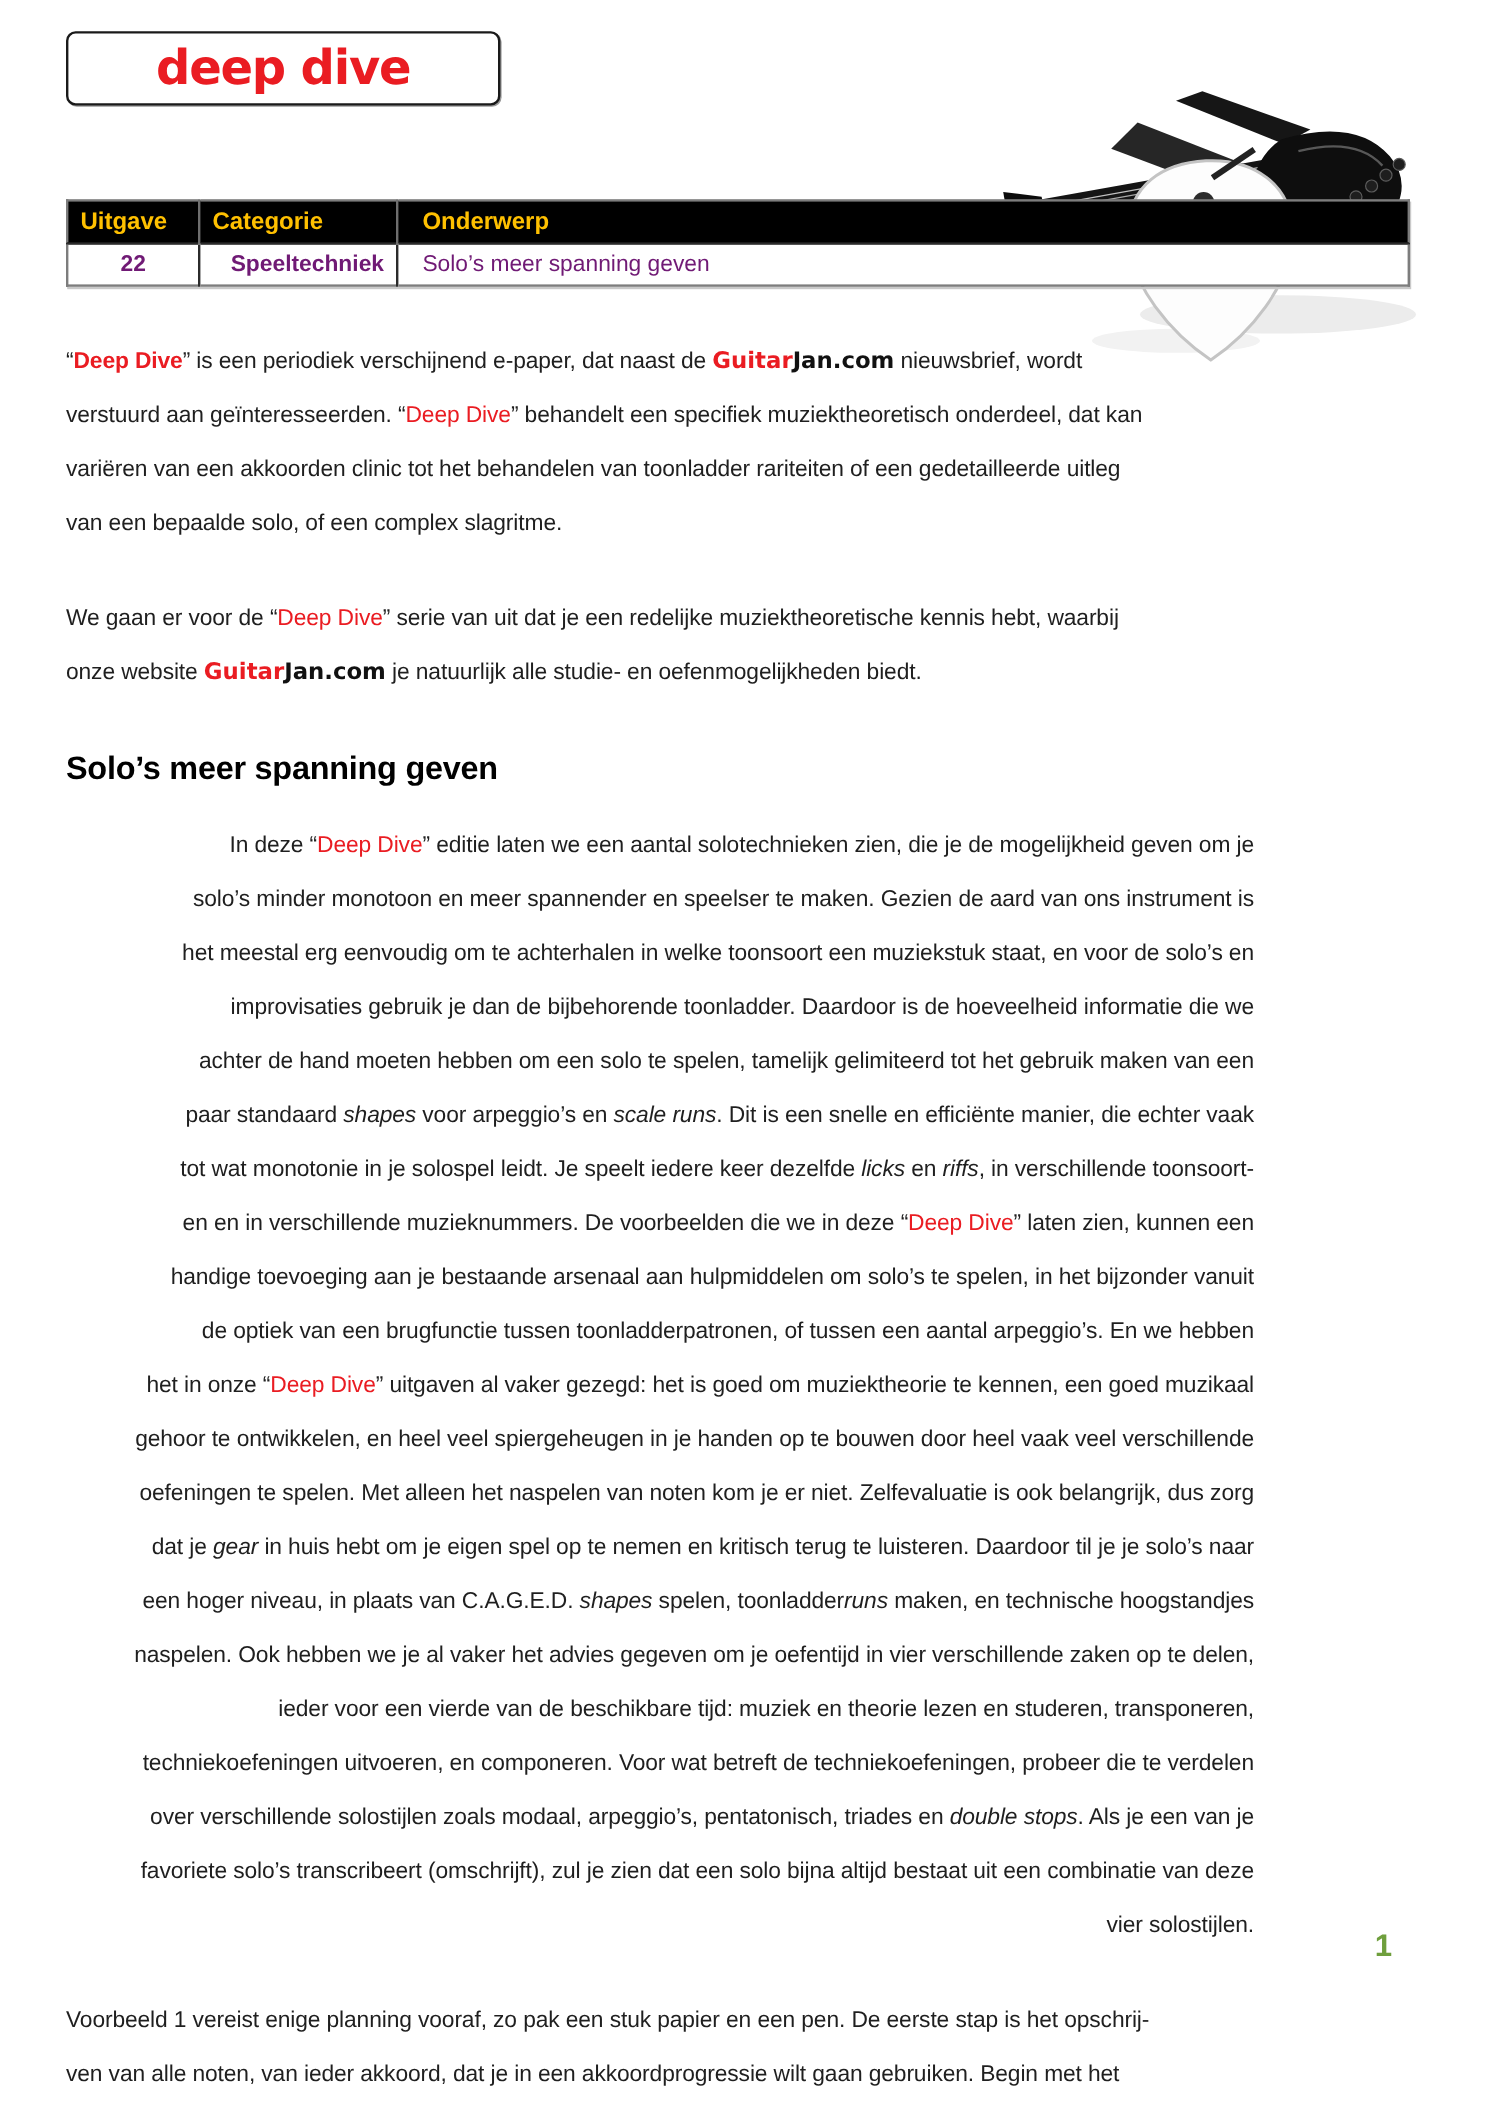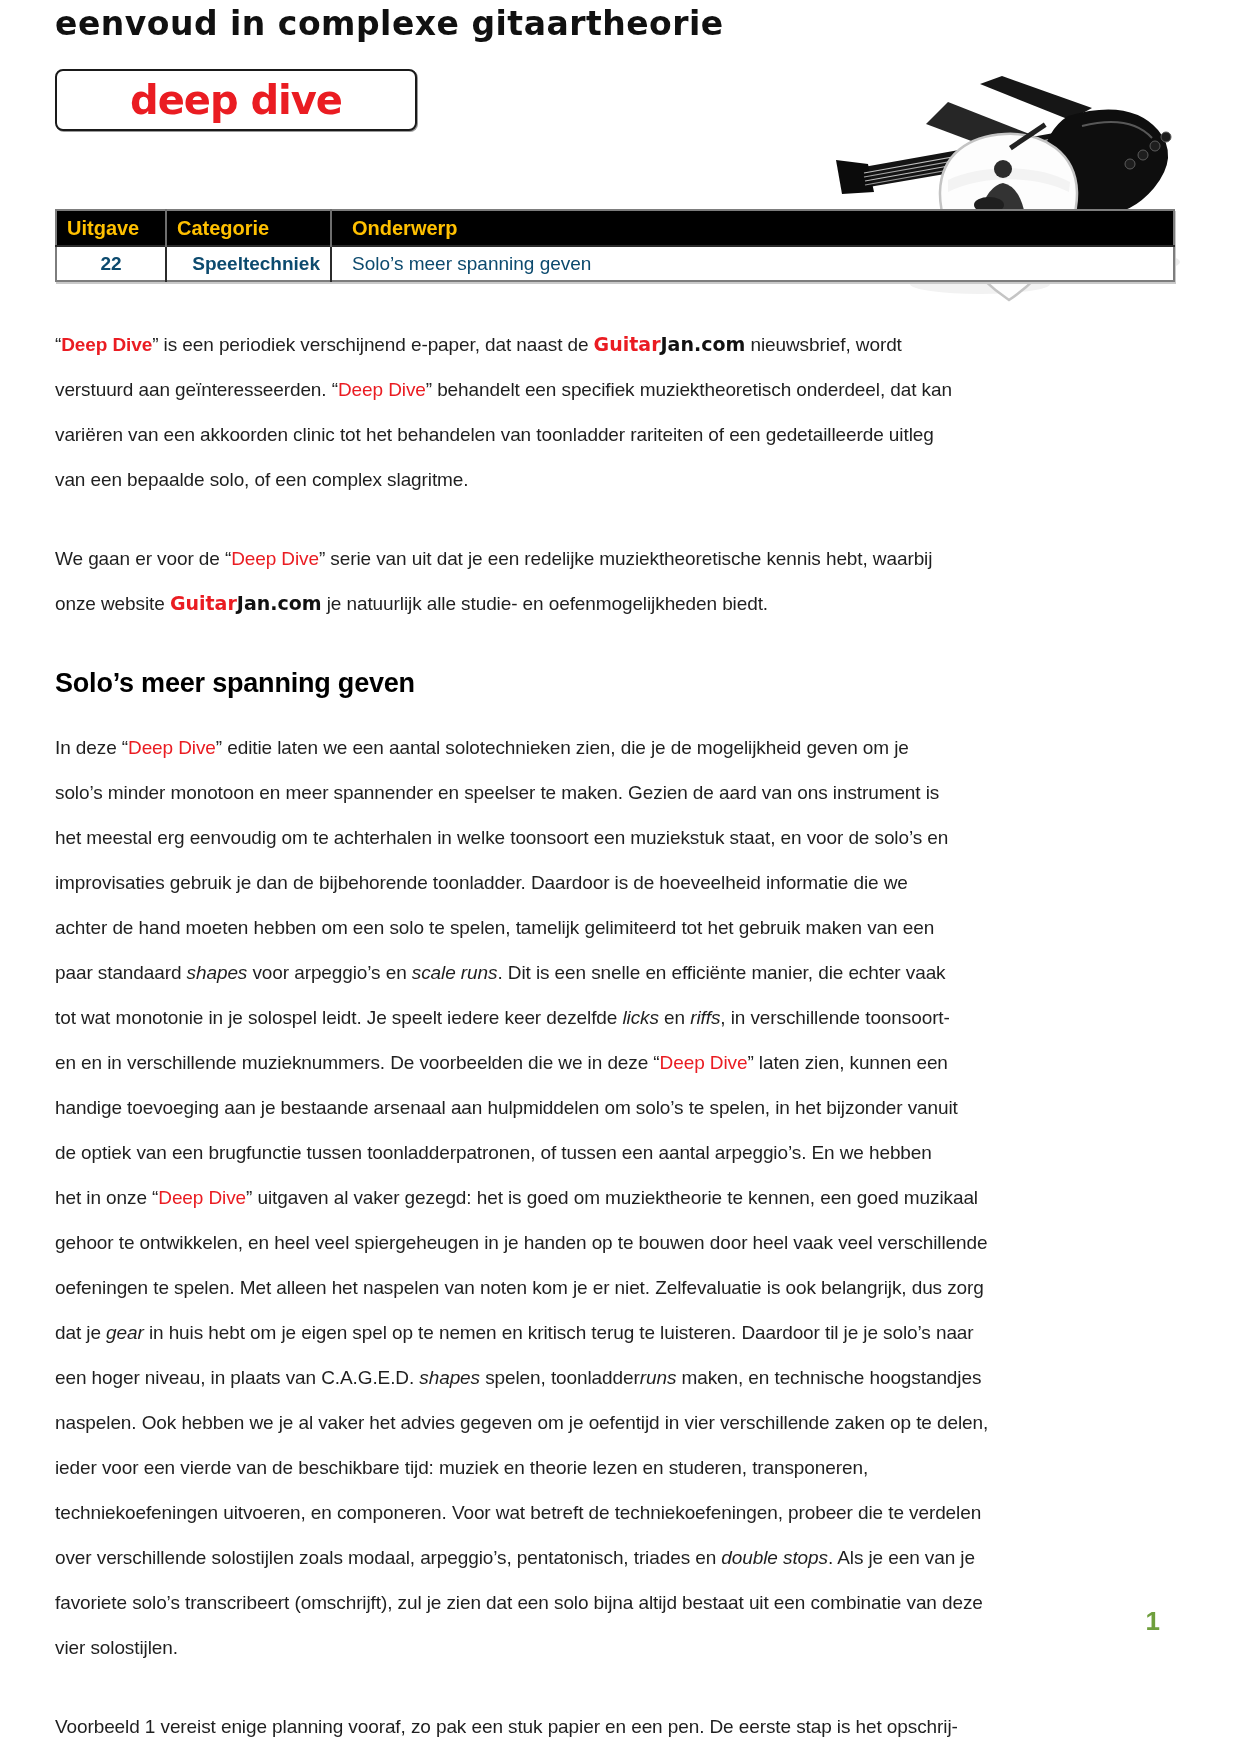--- a/index.html
+++ b/index.html
@@ -65,21 +65,21 @@
     color:#ffc000;
     font-weight:700;
     font-size:20px;
     text-align:left;
     padding:4px 10px;
     height:26px;
     border-right:2px solid #6e6e6e;
   }
   .issue-table td{
     background:#fff;
-    color:#0c4a6e;
+    color:#701a75;
     font-size:19px;
     padding:4px 10px;
     height:25px;
     border-right:2px solid #2b2b2b;
     border-top:2px solid #2b2b2b;
   }
   .issue-table th:last-child,.issue-table td:last-child{border-right:none;padding-left:20px;}
   .col-uitgave{width:88px;}
   .col-categorie{width:143px;}
   td.cell-uitgave{text-align:center;font-weight:700;}
@@ -89,21 +89,21 @@
   .rich{
     white-space:pre-line;
     font-size:19px;
     line-height:45px;
     letter-spacing:-0.1px;
     margin:0;
     color:#1f1f1f;
   }
   .p1{margin-top:40px;}
   .p2{margin-top:34px;}
-  .p3{margin-top:26px;}
+  .p3{margin-top:26px;text-align:right;}
   .p4{margin-top:34px;}
   .c-red{color:#ea1c22;}
   .b{font-weight:700;}
   .i{font-style:italic;}
   .logofont{
     font-family:"DejaVu Sans", sans-serif;
     font-weight:700;
     letter-spacing:0;
     color:#111;
   }
@@ -157,21 +157,20 @@
 
     <circle cx="173" cy="127" r="9" fill="#2c2c2c"></circle>
     <rect x="179" y="104" width="42" height="5" transform="rotate(-34 179 104)" fill="#222"></rect>
     <path d="M150 170 q8 -26 23 -29 q15 3 21 27 q-22 9 -44 2 Z" fill="#333"></path>
     <ellipse cx="159" cy="163" rx="15" ry="8" fill="#1f1f1f"></ellipse>
   </svg>
 
   <div class="content">
 
     
-    <div class="tagline">eenvoud in complexe gitaartheorie</div>
 
     <div class="badge">deep dive</div>
 
     
     <table class="issue-table">
       <thead>
         <tr>
           <th class="col-uitgave">Uitgave</th>
           <th class="col-categorie">Categorie</th>
           <th>Onderwerp</th>

